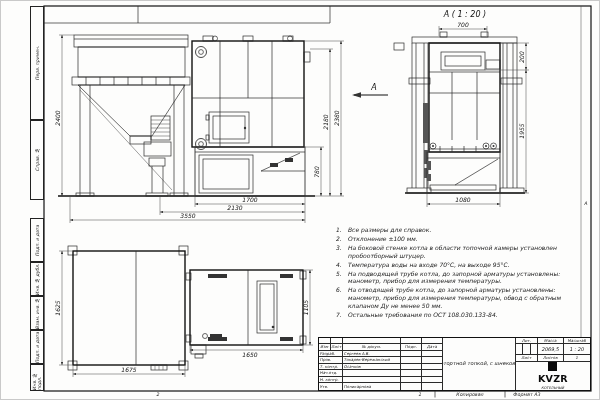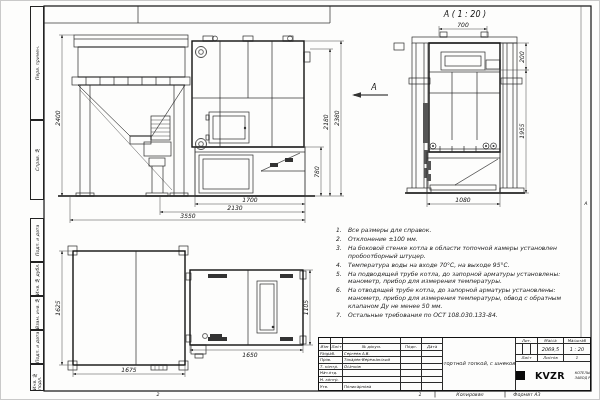--- a/index.html
+++ b/index.html
@@ -27,21 +27,21 @@
   .note-txt{flex:1;}
   
   .tblock{position:absolute;left:318px;top:337px;width:273px;height:54px;border:1.2px solid #111;box-sizing:border-box;background:#fdfdfc;}
   .tc{position:absolute;box-sizing:border-box;border-right:0.8px solid #2a2a2a;border-bottom:0.8px solid #2a2a2a;
       font:italic 3.9px "DejaVu Sans",sans-serif;color:#1a1a1a;display:flex;align-items:center;justify-content:center;overflow:hidden;white-space:nowrap;}
   .tl{justify-content:flex-start;padding-left:1px;}
   .nbr{border-right:none}.nbb{border-bottom:none}
   .ttl{font:italic 5.2px "DejaVu Sans",sans-serif;text-align:center;line-height:1.35;padding:1px 2px;
        display:flex;align-items:center;justify-content:center;}
   .num{font:italic 5px "DejaVu Sans",sans-serif;}
-  .logo{display:flex;align-items:center;justify-content:flex-start;gap:10px;}
+  .logo{display:flex;align-items:center;justify-content:flex-start;gap:2px;flex-direction:column;}
   .logo-sq{width:9px;height:9px;background:#0a0a0a;flex:0 0 9px;}
   .logo-kvzr{font:bold 9.5px "DejaVu Sans",sans-serif;font-style:normal;letter-spacing:0.2px;color:#0a0a0a;}
   .logo-co{font:italic 3.5px "DejaVu Sans",sans-serif;line-height:1.25;text-align:left;}
 </style>
 </head>
 <body>
 
 <div class="sheet">
 
 <svg width="600" height="400" viewBox="0 0 600 400">

